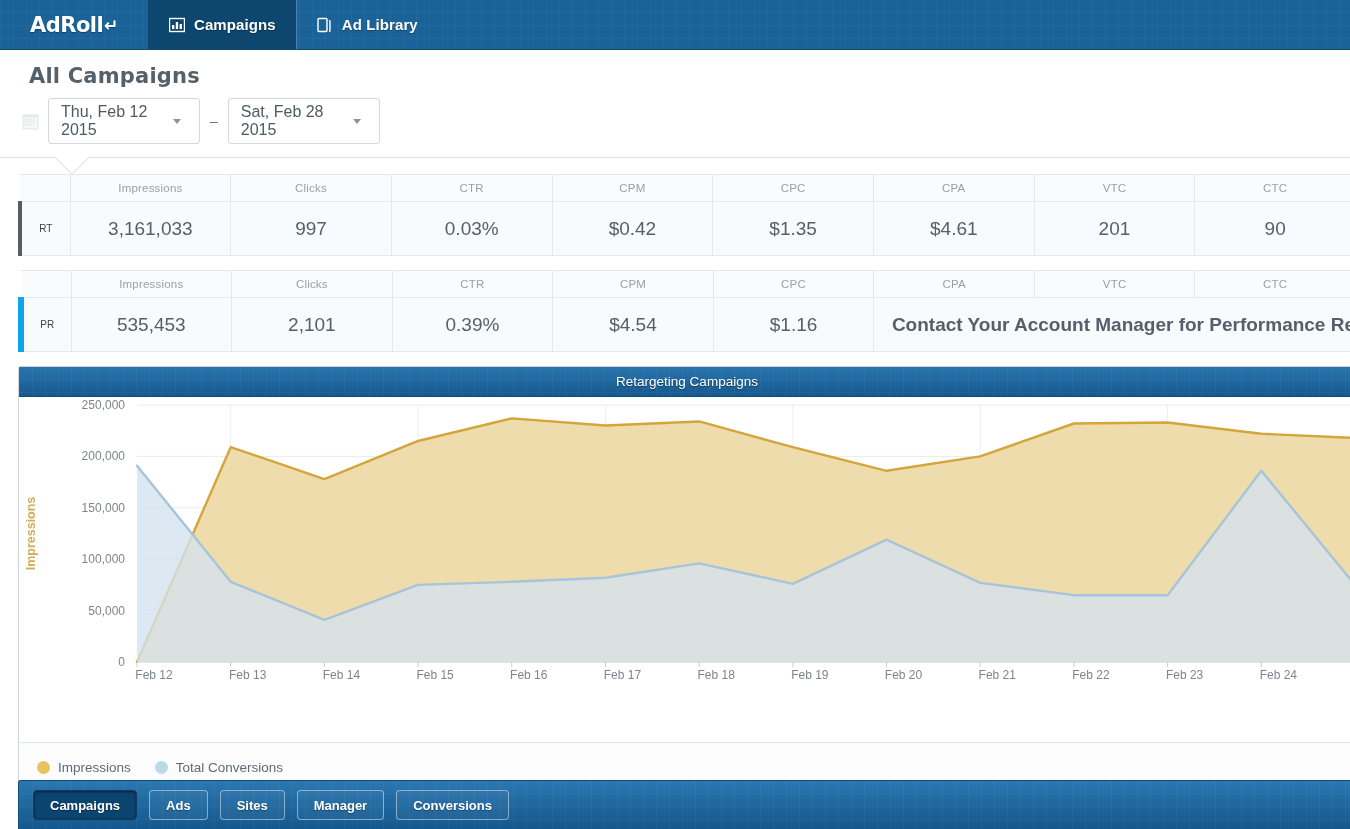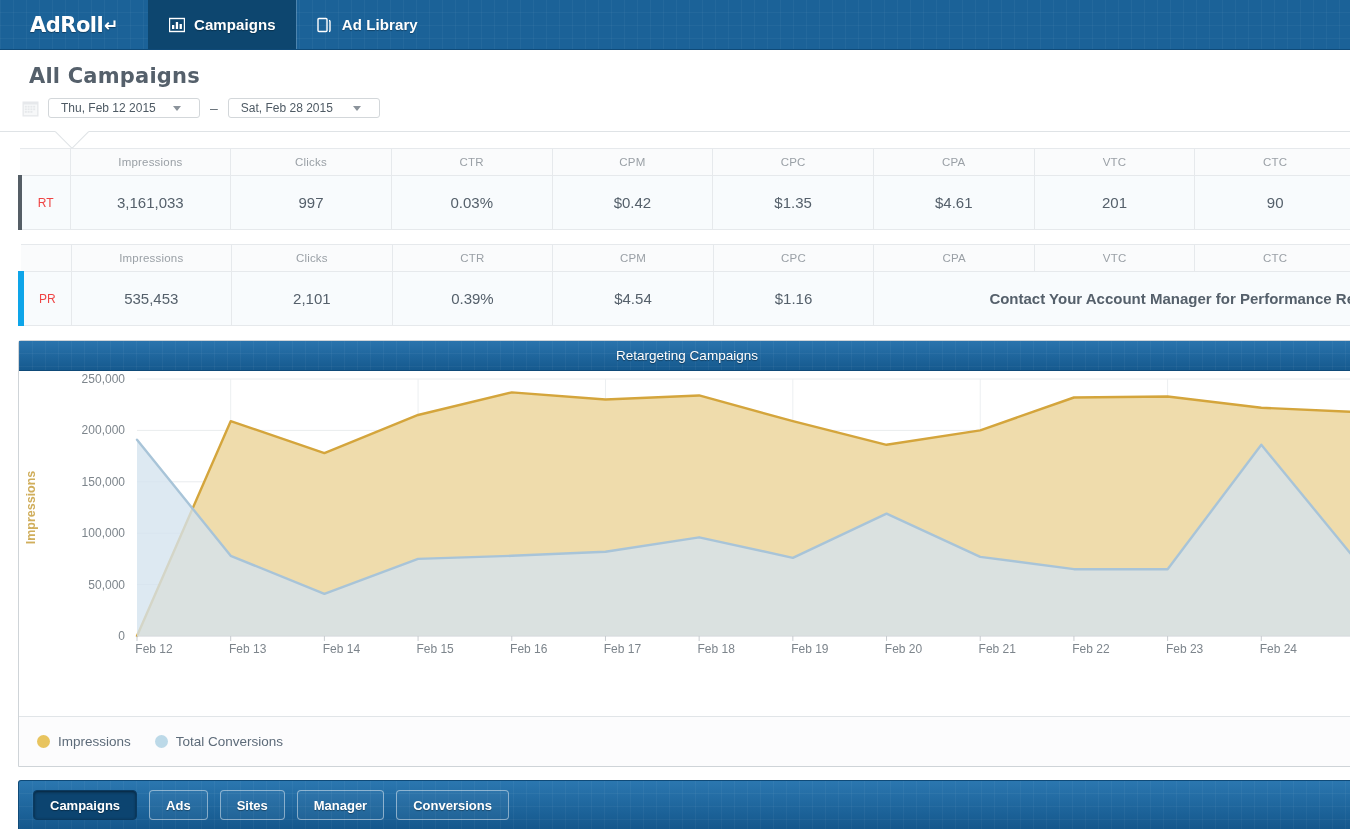--- a/index.html
+++ b/index.html
@@ -66,27 +66,27 @@
     color: #55606b;
     letter-spacing: .2px;
     margin: 0 0 10px 7px;
     font-family: "DejaVu Sans", sans-serif;
   }
   .daterow { display: flex; align-items: center; gap: 9px; }
   .cal-icon { width: 17px; height: 17px; opacity: .45; }
   .dateinput {
     display: flex; align-items: center;
     justify-content: space-between;
-    width: 152px; height: 20px;
+    width: 152px; height: 46px;
     padding: 0 18px 0 12px;
     border: 1px solid #d3d7da;
     border-radius: 3px;
     background: #fff;
     color: #4e5a64;
-    font-size: 12px;
+    font-size: 16px;
     cursor: pointer;
   }
   .dash { color: #6c757d; font-size: 14px; padding: 0 1px; }
   .caret-dn {
     width: 0; height: 0;
     border-left: 4.5px solid transparent;
     border-right: 4.5px solid transparent;
     border-top: 5px solid #8b939b;
   }
 
@@ -128,26 +128,26 @@
     height: 27px;
     text-align: center;
     letter-spacing: .2px;
   }
   .sumtable th.code-col { width: 50px; border-left: none; }
   .sumtable td {
     height: 54px;
     border: 1px solid #e6e9ec;
     background: #f8fbfd;
     text-align: center;
-    font-size: 15px;
+    font-size: 19px;
     color: #55606b;
   }
   .sumtable td.code {
-    font-size: 12px;
-    color: #ef4444;
+    font-size: 10px;
+    color: #404040;
     border-left: 4px solid #555e66;
   }
   .sumtable.pr td.code { border-left: 6px solid #0ea5e9; }
   .notice-cell {
     text-align: right !important;
     padding-right: 0;
     font-size: 13.5px;
     font-weight: bold;
     color: #5f718c;
     white-space: nowrap;

